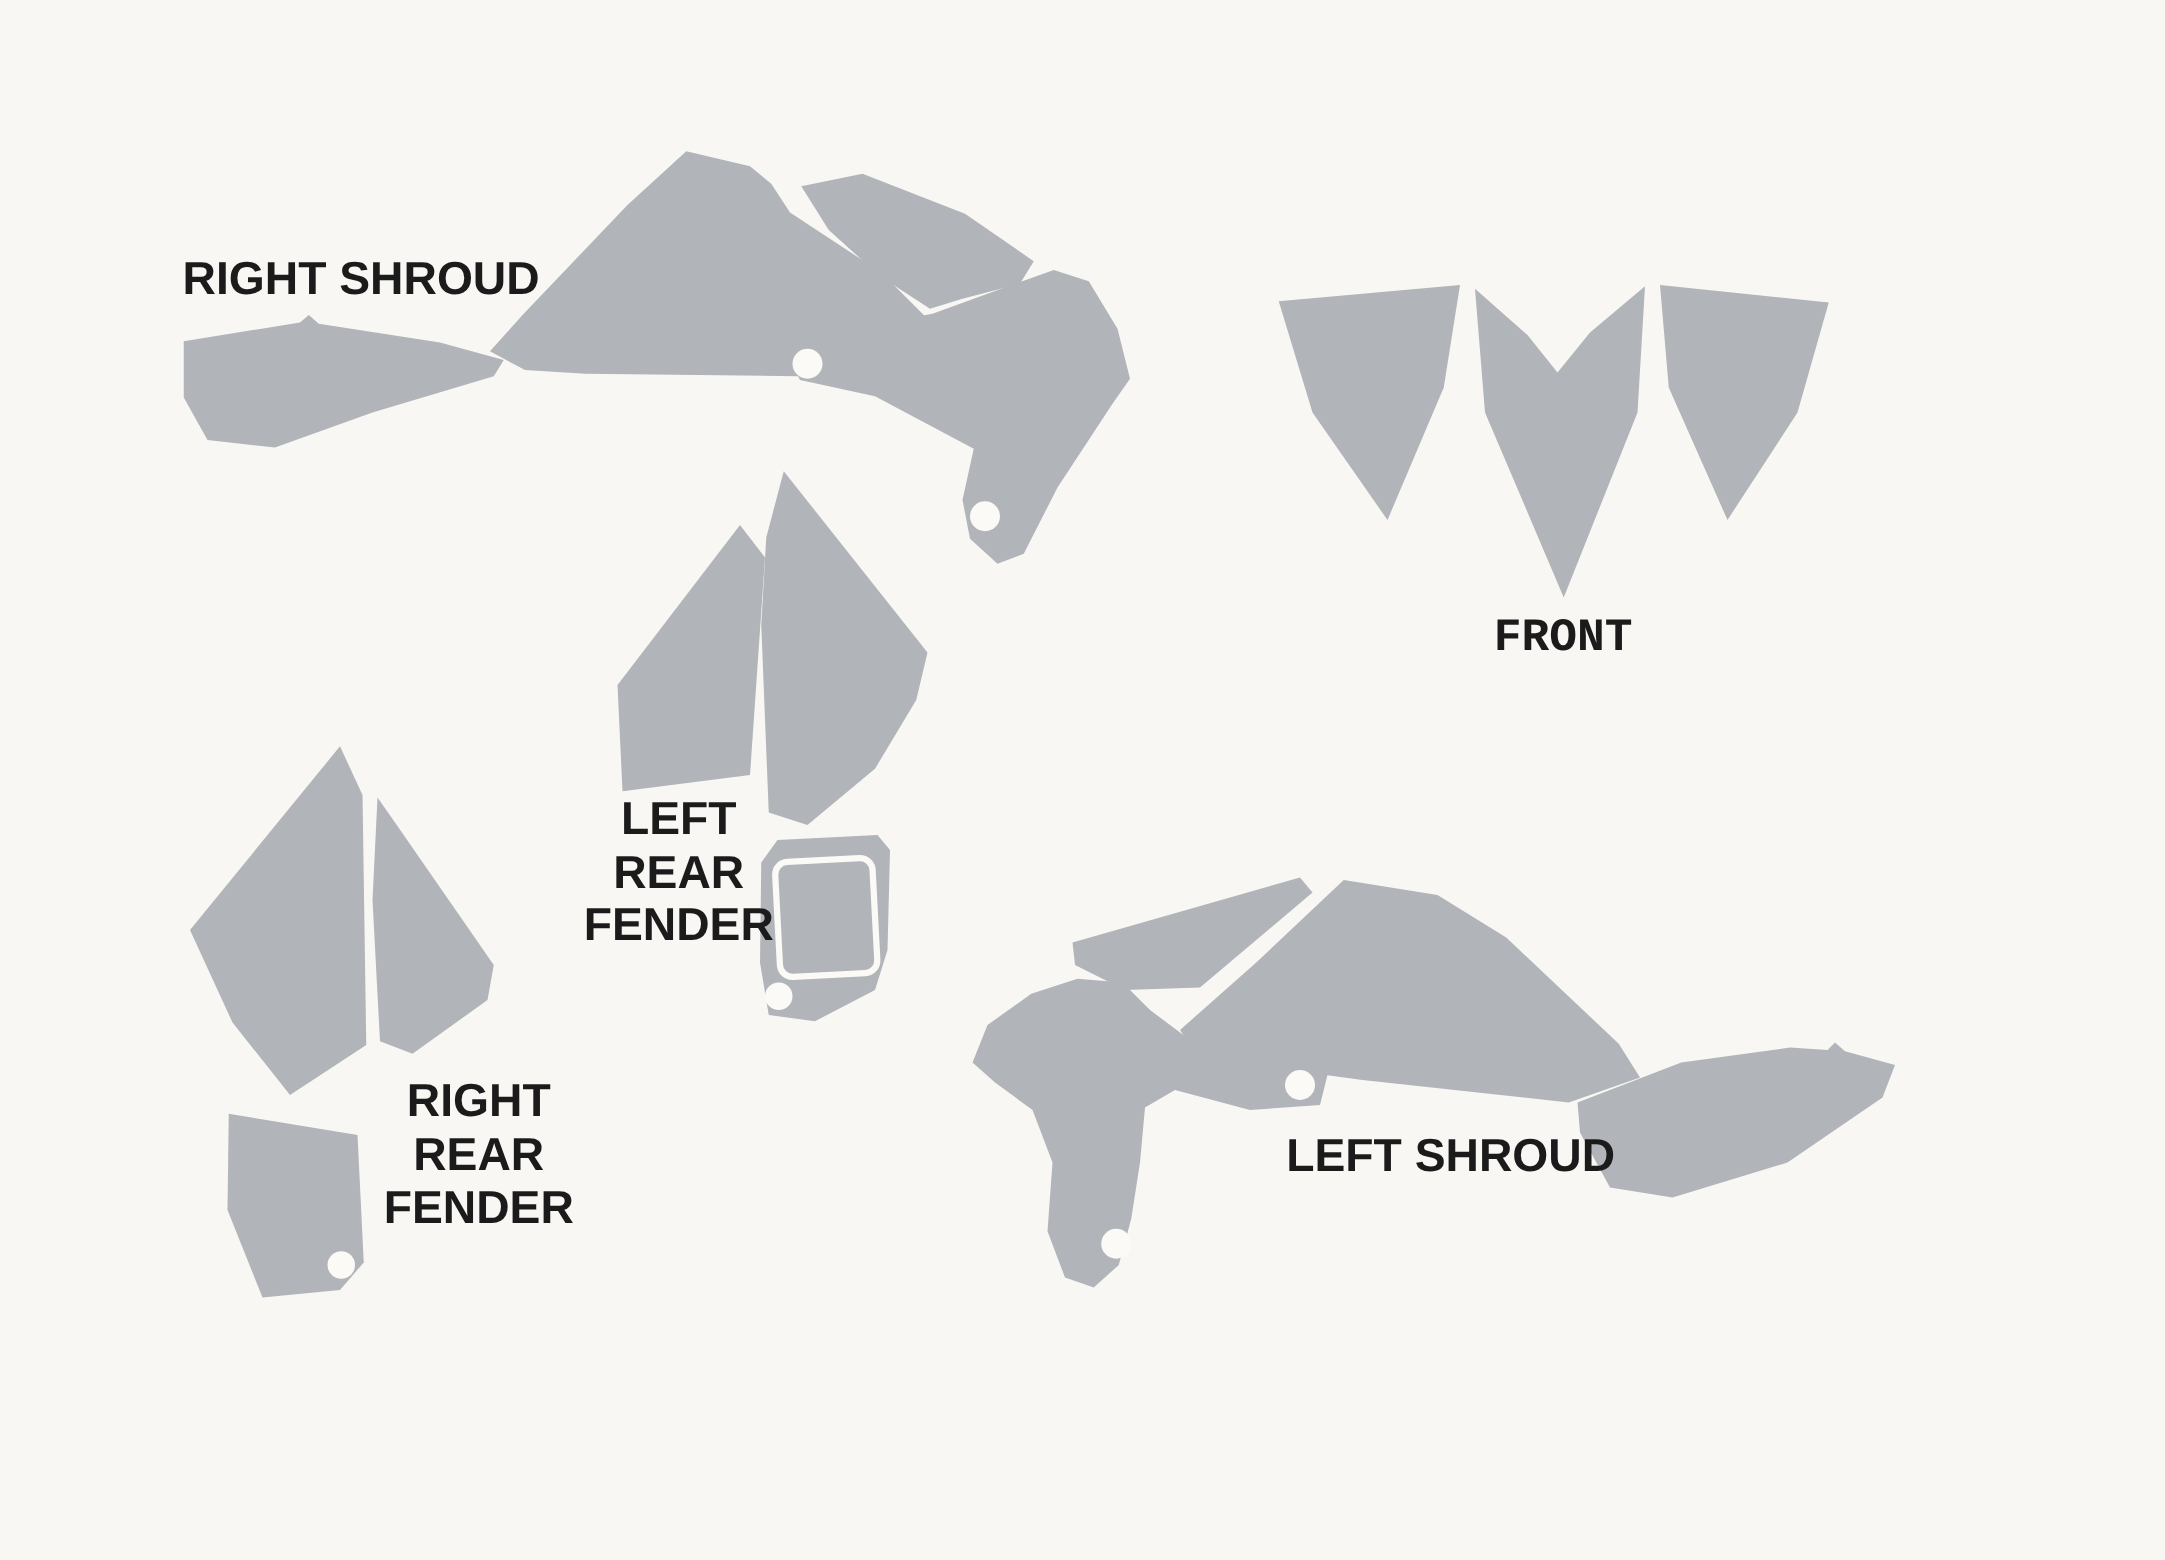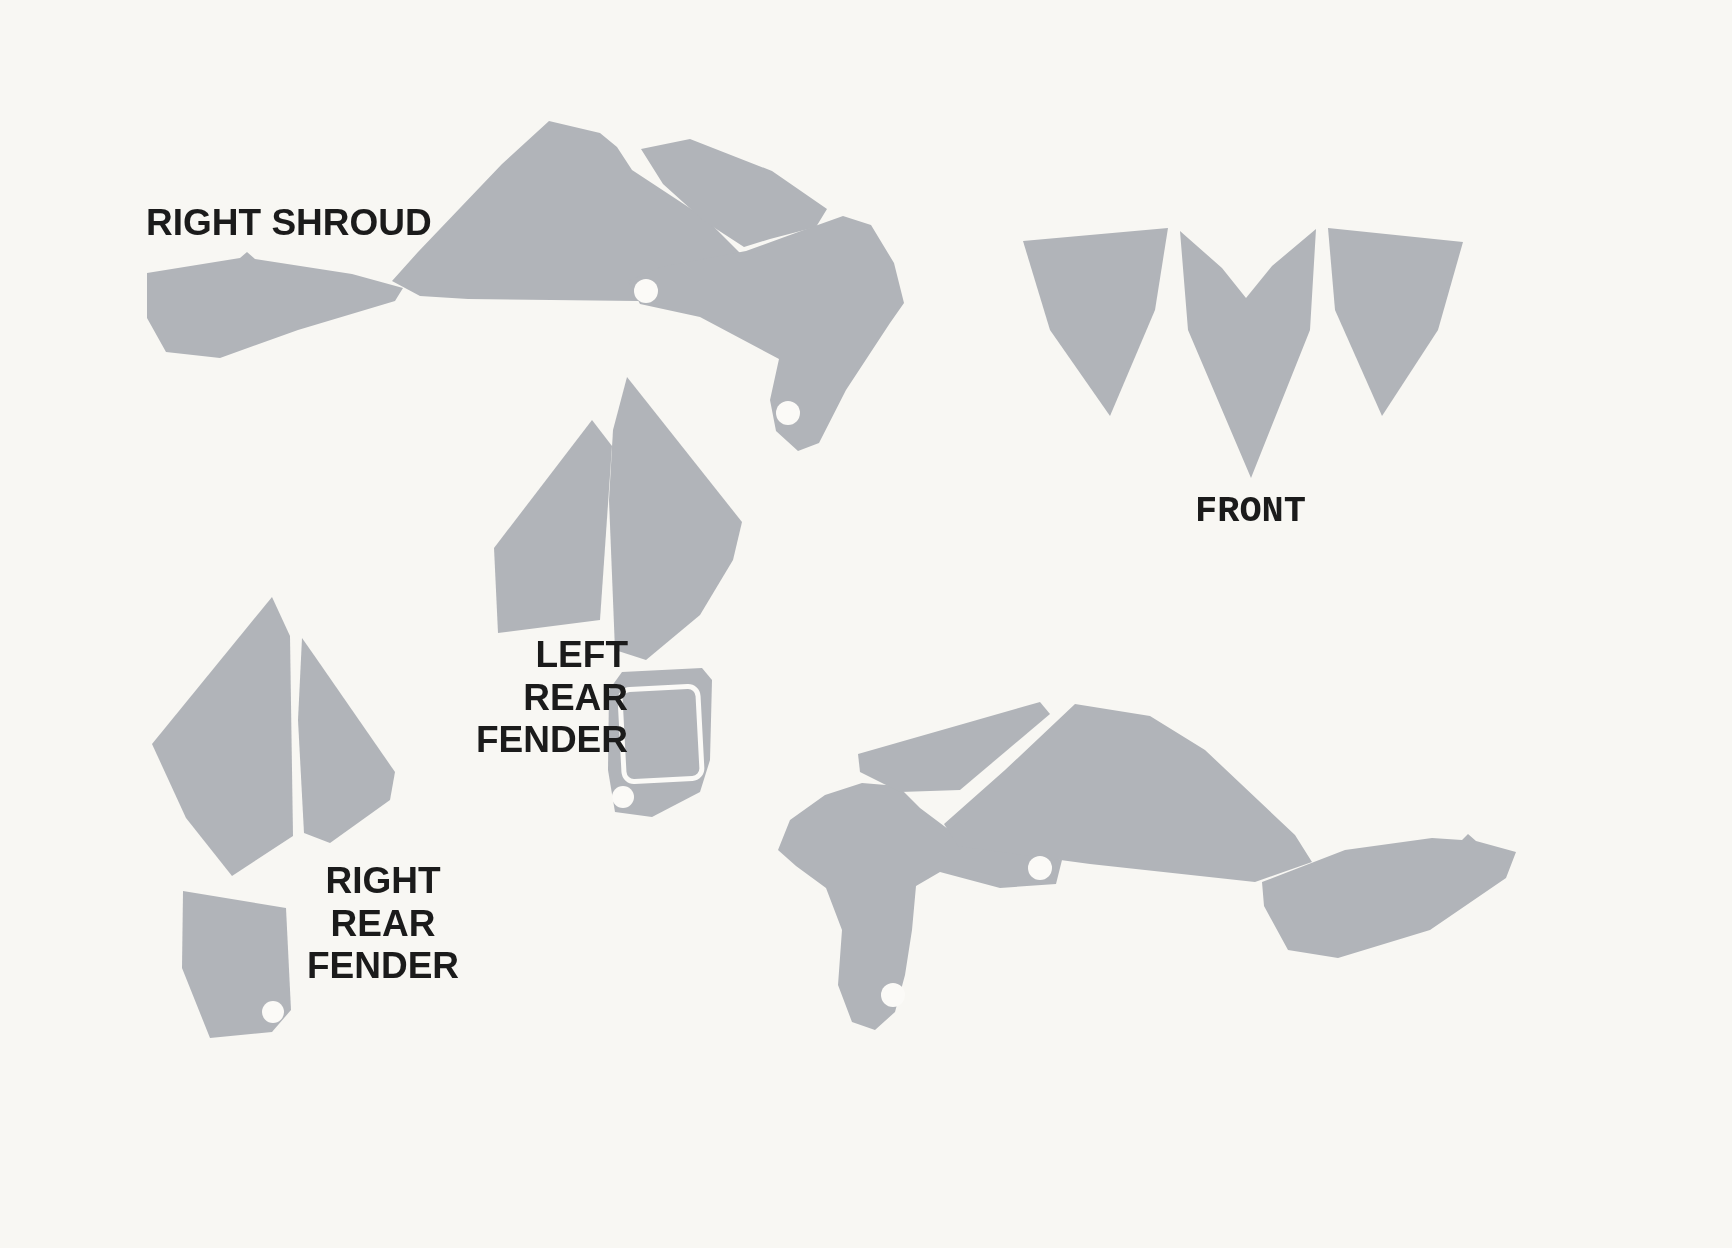--- a/index.html
+++ b/index.html
@@ -82,22 +82,23 @@
       <polygon points="1262,882 1345,850 1432,838 1462,840 1468,834 1476,841 1516,852 1506,878 1430,930 1338,958 1288,950 1264,906" fill="#b1b4b9"></polygon>
       <circle cx="1040" cy="868" r="12" fill="#fbfaf7"></circle>
       <circle cx="893" cy="995" r="12" fill="#fbfaf7"></circle>
     </g>
   </svg>
 
   <div class="label" style="left:133px; top:202px;">RIGHT SHROUD</div>
 
   <div class="label" style="left:1182px; top:490px;font-family:Liberation Mono, monospace;">FRONT</div>
 
-  <div class="label multi" style="left:445px; top:634px; width:170px;text-align:right;">LEFT
+  <div class="label multi" style="left:445px; top:634px; width:170px;">LEFT
 REAR
 FENDER</div>
 
   <div class="label multi" style="left:285px; top:860px; width:170px;">RIGHT
 REAR
 FENDER</div>
 
+  <div class="label" style="left:1016px; top:904px;">LEFT SHROUD</div>
 
 </div>
 
 </body></html>

